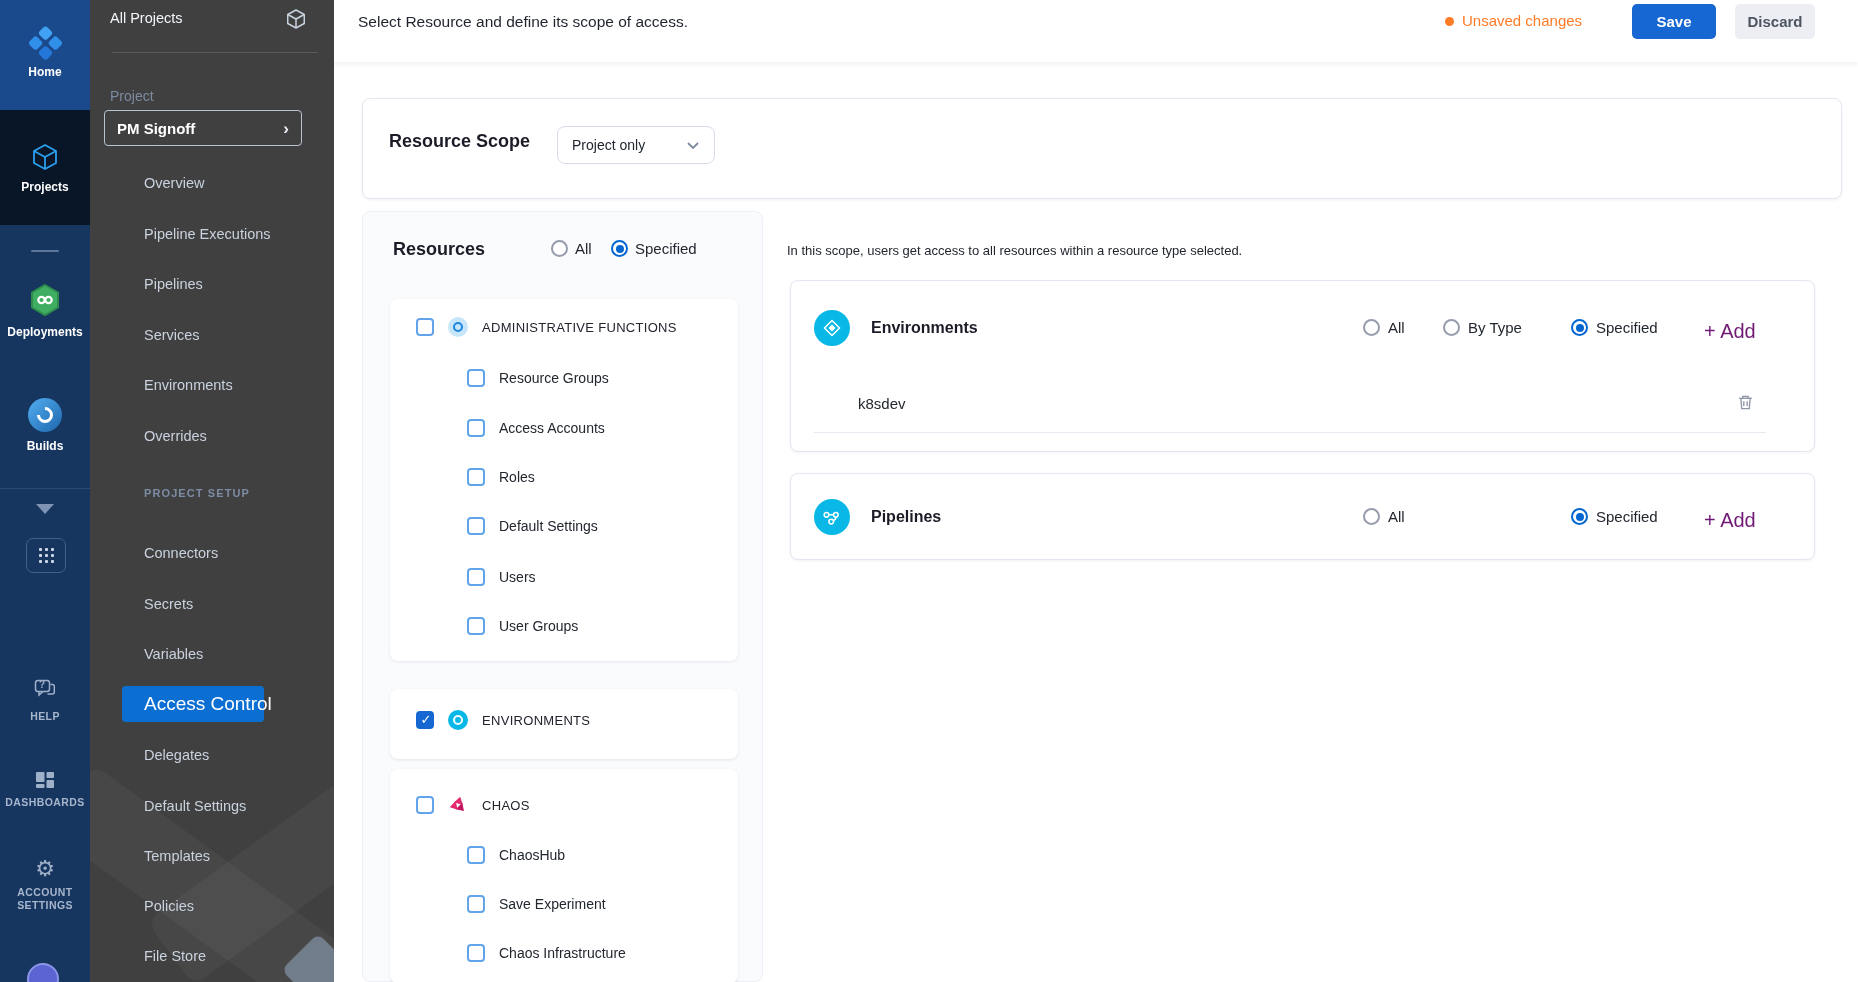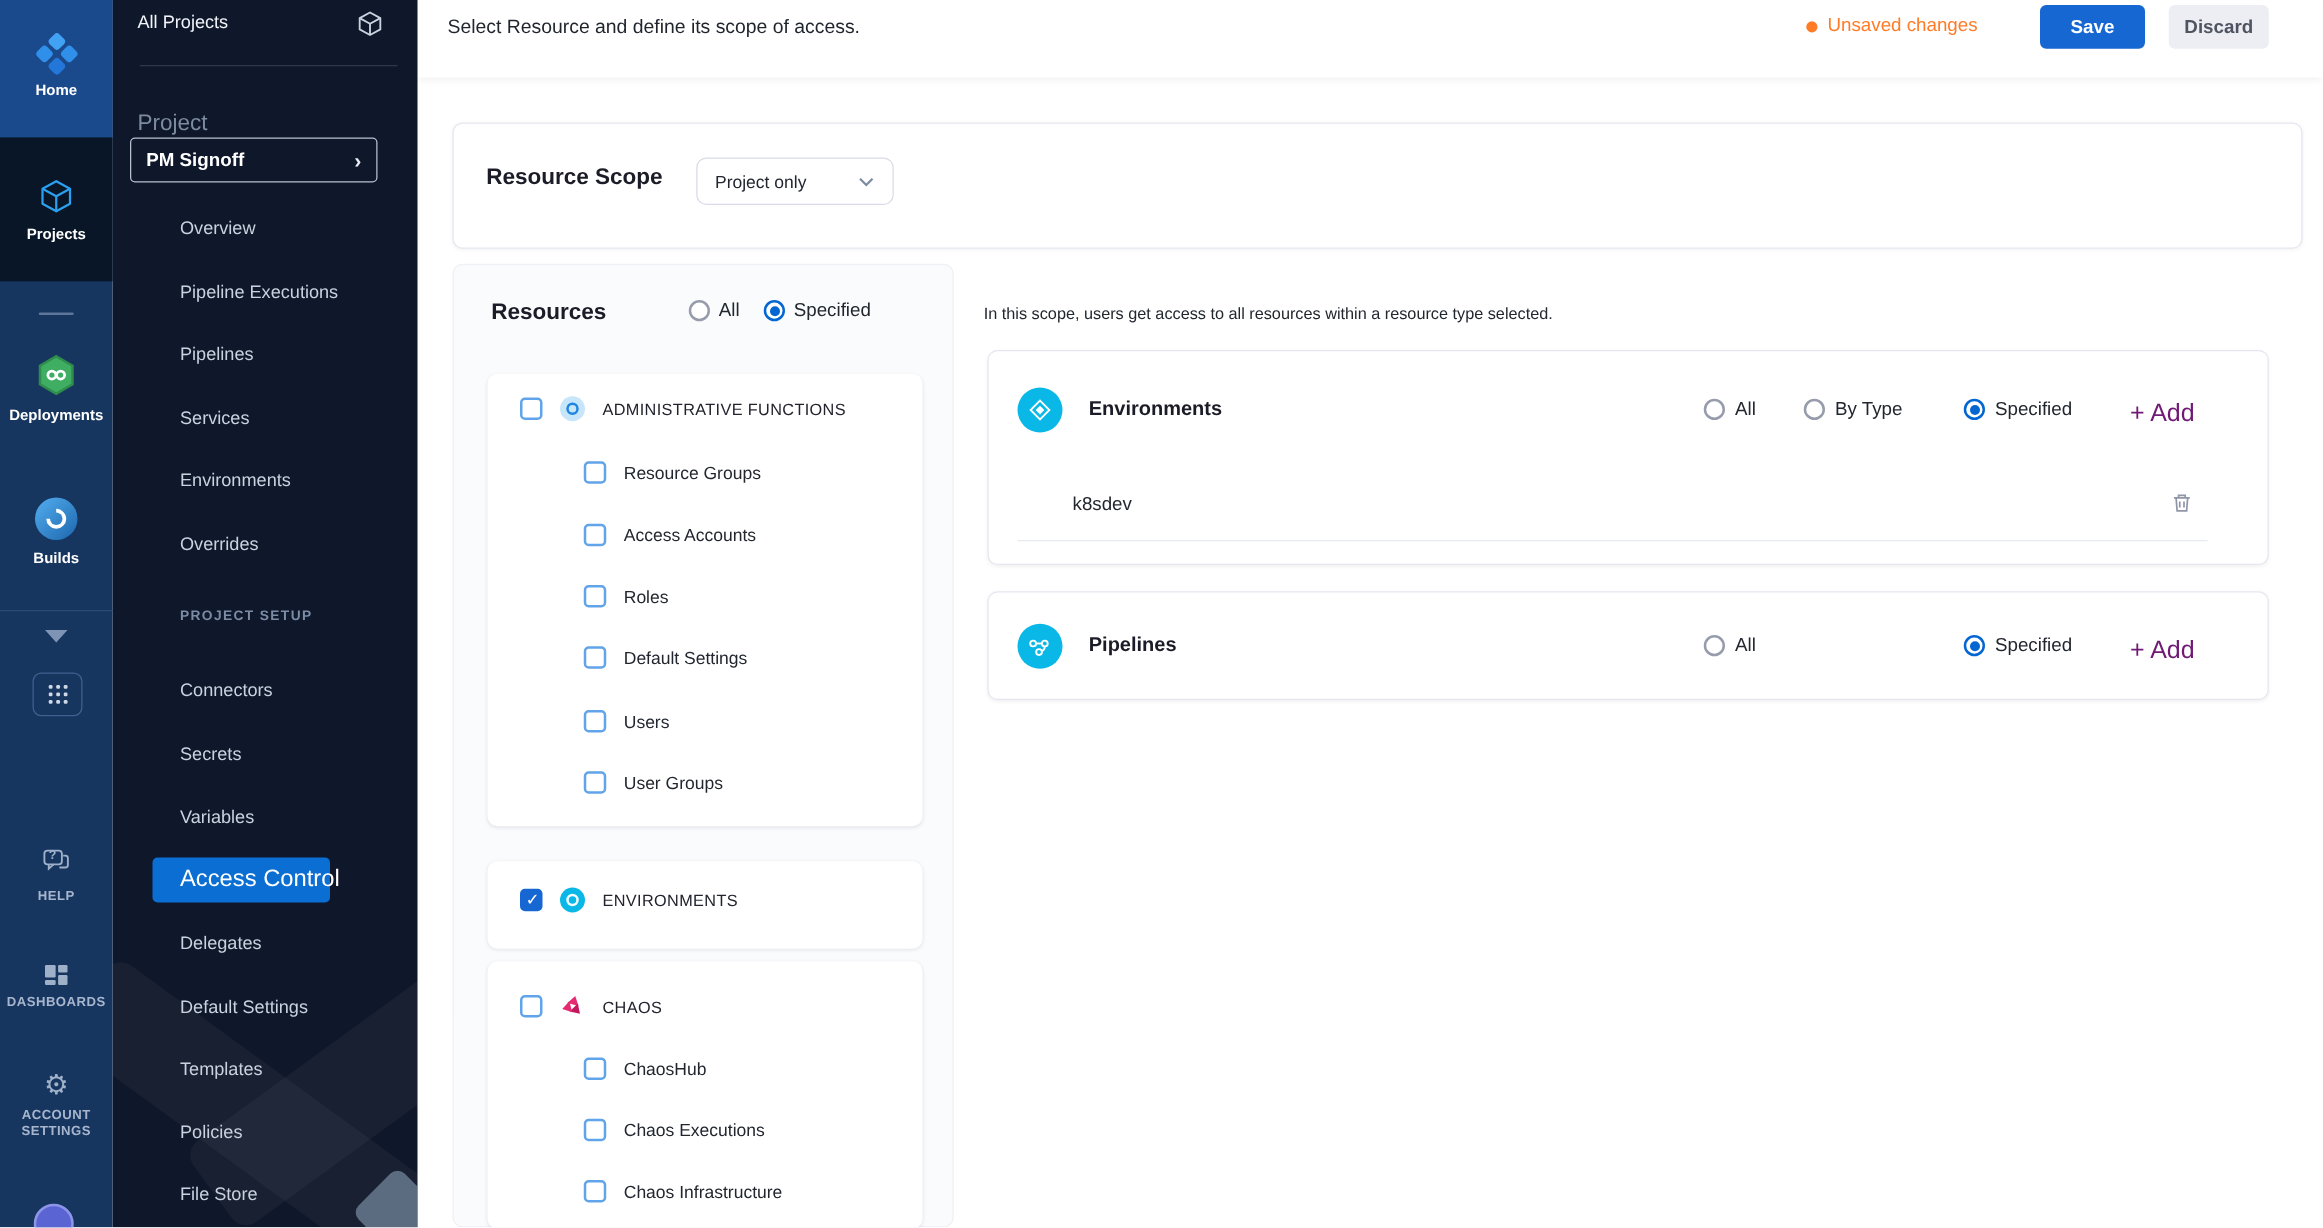--- a/index.html
+++ b/index.html
@@ -24,25 +24,25 @@
      box-shadow:6px 0 #cfd8e6, 12px 0 #cfd8e6, 0 6px #cfd8e6, 6px 6px #cfd8e6, 12px 6px #cfd8e6, 0 12px #cfd8e6, 6px 12px #cfd8e6, 12px 12px #cfd8e6;
      transform:translate(-6px,-6px); }
   .builds-circle { width:34px; height:34px; border-radius:50%; background:linear-gradient(135deg,#53aef0 0%,#1d66ad 100%); position:relative; }
   .builds-circle::after { content:""; position:absolute; inset:9px; border-radius:50%; border:3px solid #fff; border-left-color:transparent; transform:rotate(45deg); }
   .help-q { position:relative; }
   .help-q::after { content:"?"; position:absolute; left:6px; top:1px; font-size:10px; font-weight:700; color:#9fb0c9; }
   .gear-glyph { font-size:22px; line-height:22px; color:#9fb0c9; font-family:"DejaVu Sans",sans-serif; }
   .rail-avatar { position:absolute; left:27px; top:963px; width:32px; height:32px; border-radius:50%; background:#5b64d3; border:2px solid #8d95e8; cursor:pointer; }
 
   
-  .sidebar { position:absolute; left:90px; top:0; width:244px; height:982px; background:#0f172a; z-index:20; overflow:hidden; }
+  .sidebar { position:absolute; left:90px; top:0; width:244px; height:982px; background:#404040; z-index:20; overflow:hidden; }
   .sb-header { position:absolute; left:20px; top:10px; color:#f2f5f9; font-size:14.5px; font-weight:500; cursor:pointer; }
   .sb-header-icon { position:absolute; right:26px; top:7px; cursor:pointer; }
   .sb-div { position:absolute; left:22px; top:52px; width:206px; height:1px; background:rgba(255,255,255,.14); }
-  .sb-project-label { position:absolute; left:20px; top:88px; color:#7d8ba1; font-size:18px; }
+  .sb-project-label { position:absolute; left:20px; top:88px; color:#7d8ba1; font-size:14px; }
   .pm-box { position:absolute; left:14px; top:110px; width:198px; height:36px; border:1px solid #b9c2cf; border-radius:4px; display:flex; align-items:center; padding:0 12px; cursor:pointer; }
   .pm-name { color:#fff; font-size:15px; font-weight:700; flex:1; }
   .pm-chevron { color:#e8edf3; font-size:17px; font-weight:700; line-height:1; }
   .pm-chevron::after { content:"›"; }
   .snav { position:absolute; left:54px; height:22px; line-height:22px; color:#c9d2de; font-size:14.5px; cursor:pointer; white-space:nowrap; }
   .snav-section { position:absolute; left:54px; top:487px; color:#7c8ca5; font-size:11px; font-weight:700; letter-spacing:1.1px; }
   .snav-active-bg { position:absolute; left:32px; top:686px; width:142px; height:36px; background:#0a6ed3; border-radius:4px; cursor:pointer; }
   .snav-active-label { position:absolute; left:22px; top:7px; color:#fff; font-size:19px; font-weight:500; white-space:nowrap; }
   .wm { position:absolute; background:rgba(255,255,255,.04); border-radius:14px; }
   .corner-arrow { position:absolute; left:202px; top:944px; width:52px; height:52px; background:#93a9c1; opacity:.55; border-radius:8px; transform:rotate(45deg); }
@@ -295,21 +295,21 @@
             </g>
           </svg>
           <span class="grp-label">CHAOS</span>
         </div>
         <div class="grp-row" style="top:77px; padding-left:77px; gap:14px;">
           <span class="cb"></span>
           <span class="child-label">ChaosHub</span>
         </div>
         <div class="grp-row" style="top:126px; padding-left:77px; gap:14px;">
           <span class="cb"></span>
-          <span class="child-label">Chaos Executions</span>
+          <span class="child-label">Save Experiment</span>
         </div>
         <div class="grp-row" style="top:175px; padding-left:77px; gap:14px;">
           <span class="cb"></span>
           <span class="child-label">Chaos Infrastructure</span>
         </div>
       </div>
     </section>
 
     <div class="detail-desc">In this scope, users get access to all resources within a resource type selected.</div>
 

